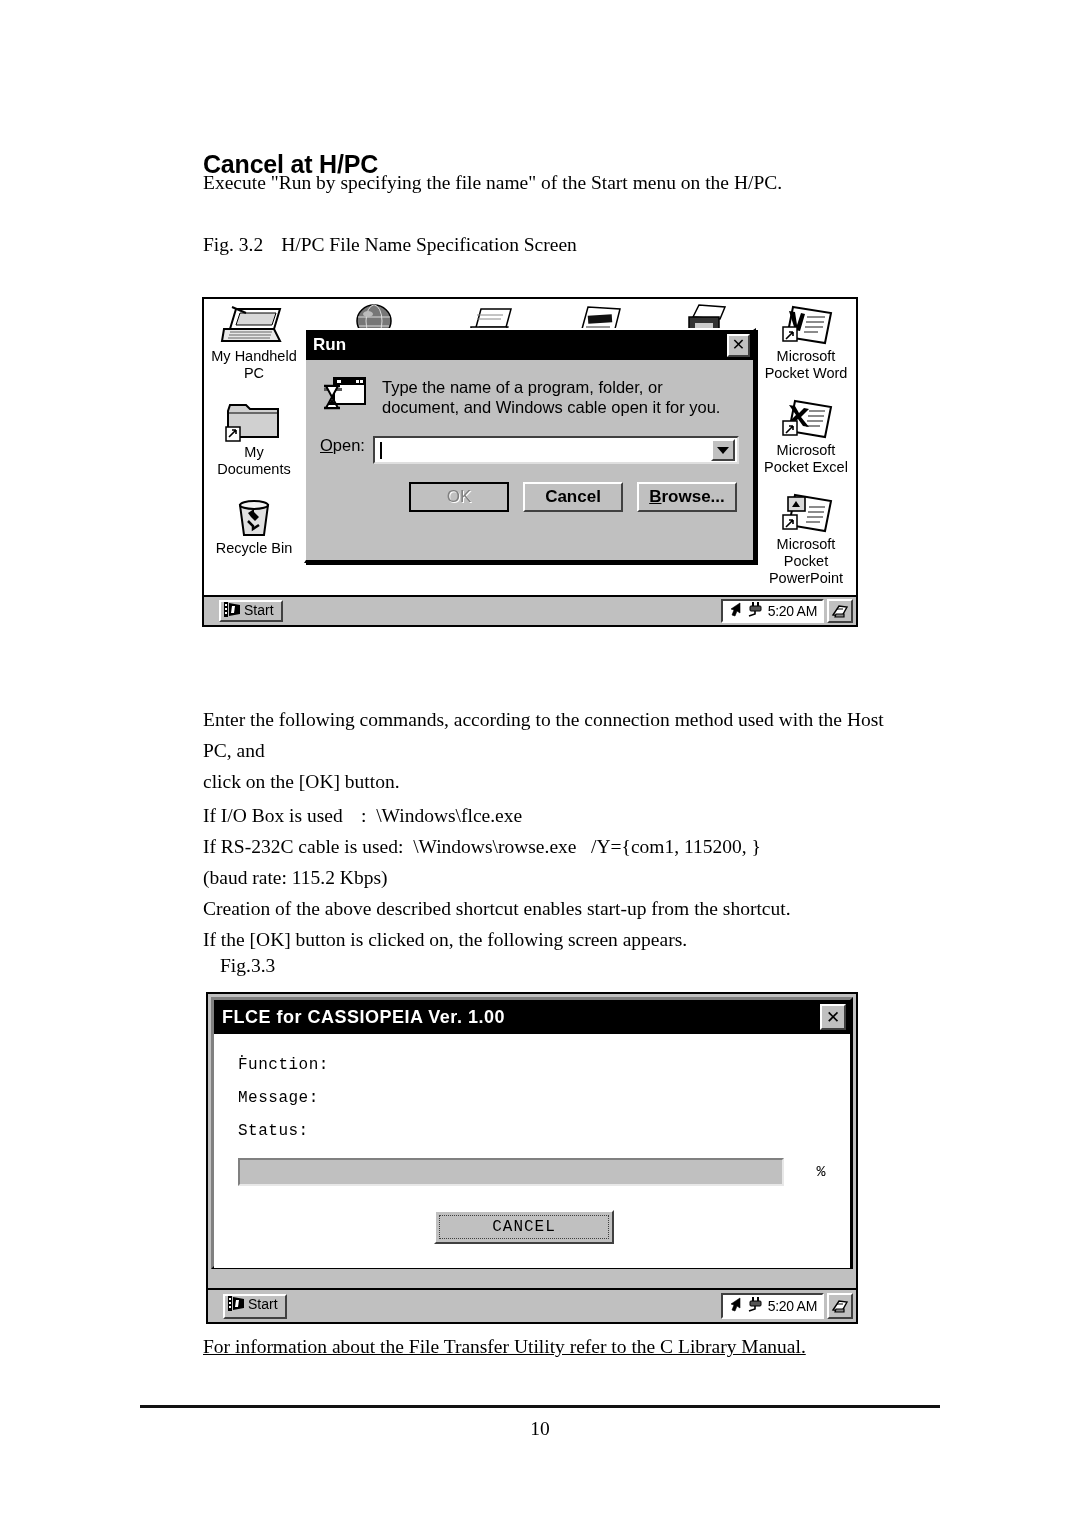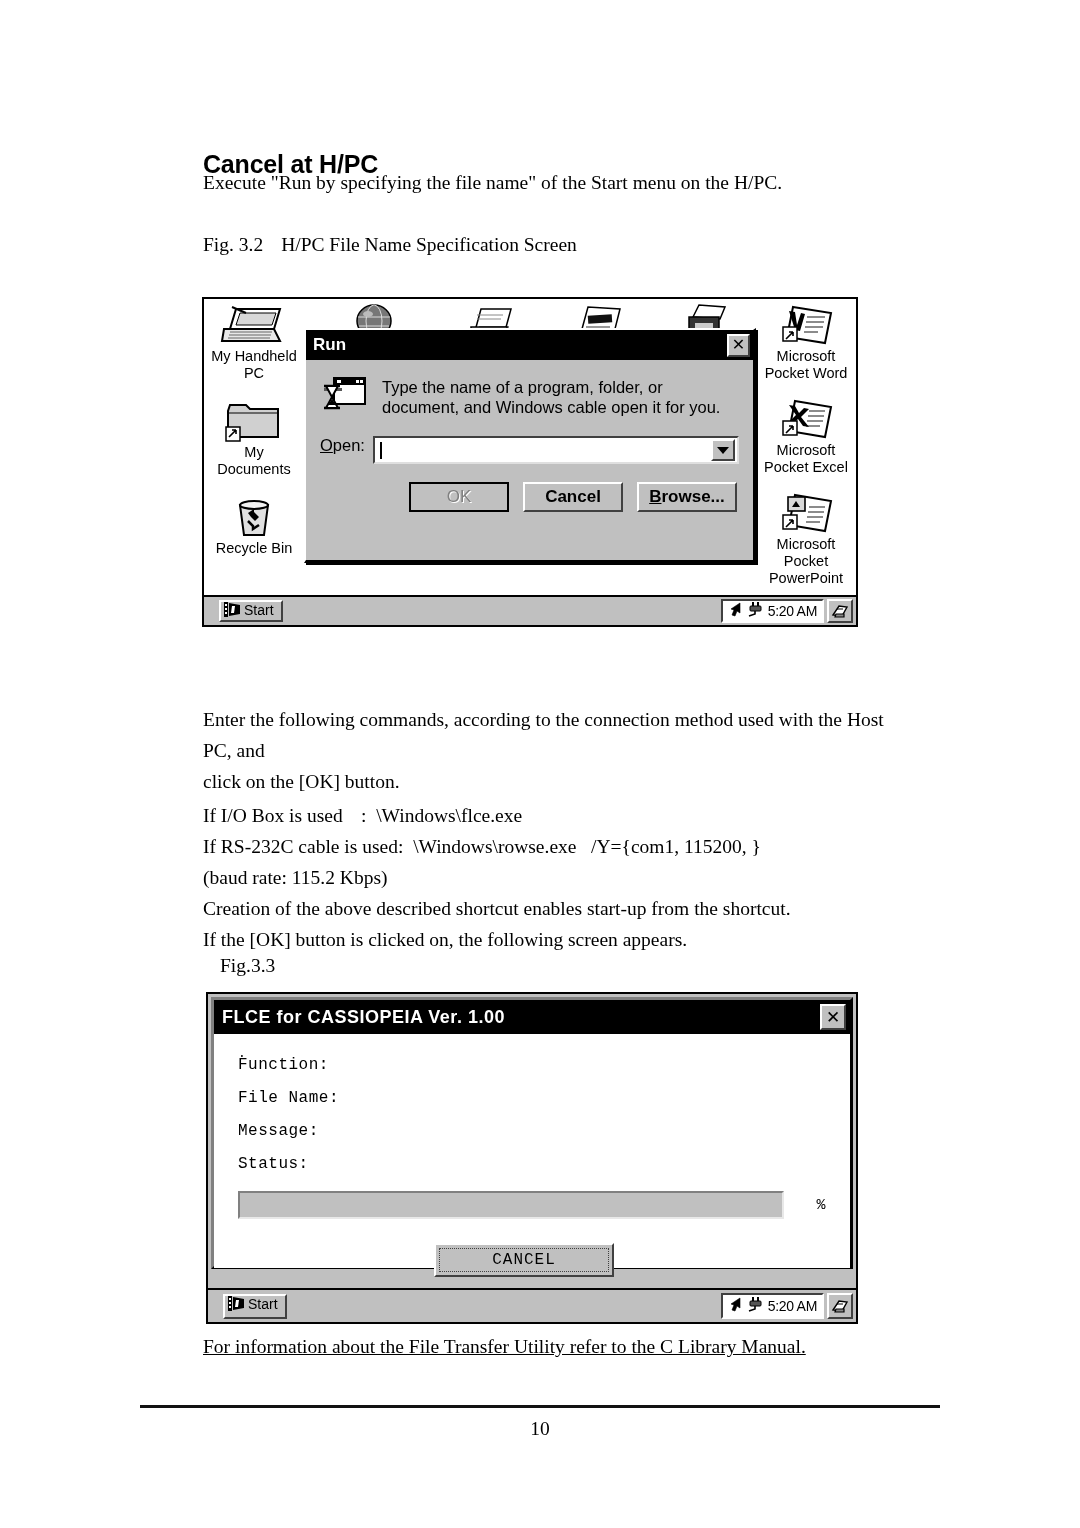--- a/index.html
+++ b/index.html
@@ -654,21 +654,20 @@
 <div class="wince" style="left:206px; top:992px; width:652px; height:332px; border:2px solid #000; background:#c0c0c0;">
 
   <div class="flce-win" style="left:3px; top:3px; right:3px; width:auto; height:272px;">
     <div class="flce-title">
       <span class="flce-title-text">FLCE for CASSIOPEIA  Ver. 1.00</span>
       <span class="flce-close">✕</span>
     </div>
     <div class="flce-body" style="height:234px;">
       <div class="flce-dot">.</div>
       <div class="flce-field">Function:</div>
-      <div class="flce-field">File Name:</div>
       <div class="flce-field">Message:</div>
       <div class="flce-field">Status:</div>
 
       <div class="progress-row">
         <span class="progress-bar"></span>
         <span class="pct">%</span>
       </div>
 
       <div class="cancel-wrap">
         <span class="cancel-btn">

